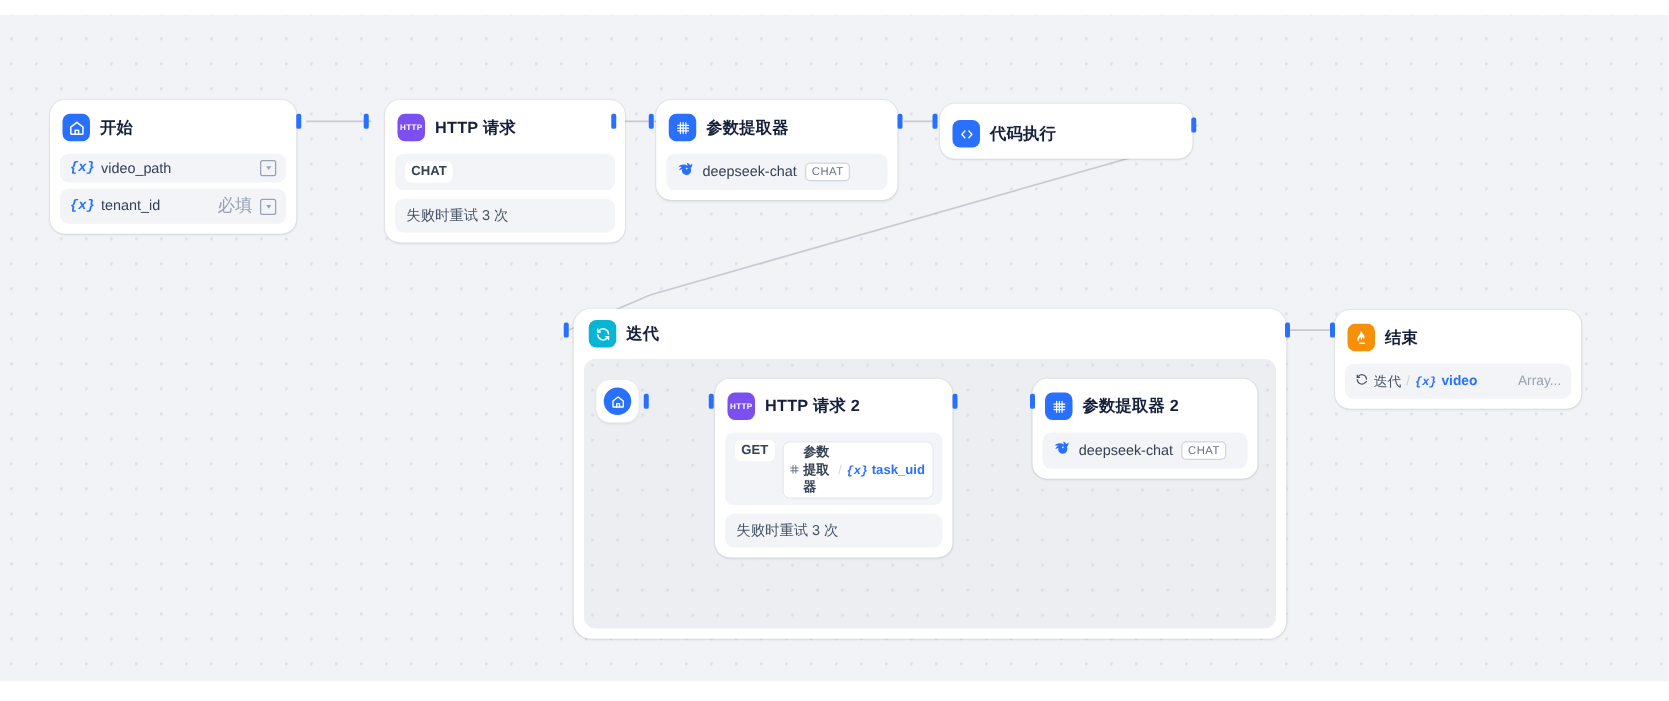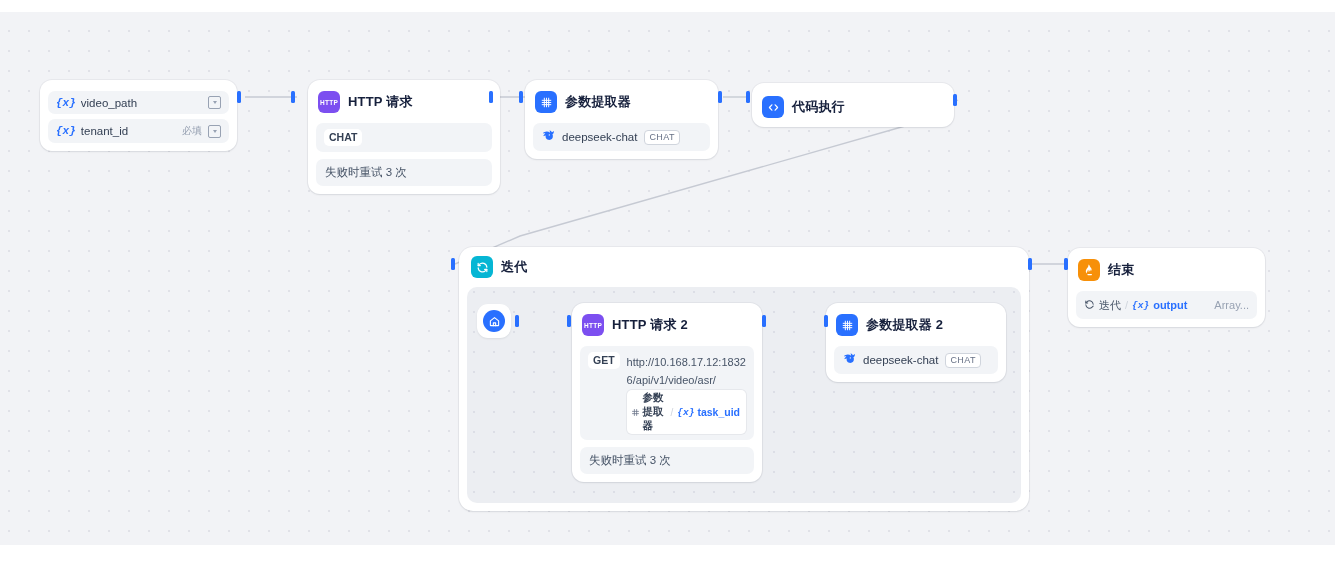--- a/index.html
+++ b/index.html
@@ -122,21 +122,21 @@
   }
   .row-name {
     color: #344054;
     font-size: 11.5px;
     flex: 1;
     white-space: nowrap;
     overflow: hidden;
   }
   .row-req {
     color: #98a2b3;
-    font-size: 10px;
+    font-size: 14px;
     margin-right: 6px;
     font-family: Liberation Mono, monospace;
   }
   .caret-box {
     width: 11px; height: 11px;
     border: 1px solid #98a2b3;
     border-radius: 2px;
     display: flex; align-items: center; justify-content: center;
     flex: none;
   }
@@ -328,20 +328,29 @@
   <div class="port" style="left:953px;  top:94px;"></div>
   <div class="port" style="left:451px;  top:258px;"></div>
   <div class="port" style="left:1028px; top:258px;"></div>
   <div class="port" style="left:1064px; top:258px;"></div>
   <div class="port" style="left:515px;  top:315px;"></div>
   <div class="port" style="left:567px;  top:315px;"></div>
   <div class="port" style="left:762px;  top:315px;"></div>
   <div class="port" style="left:824px;  top:315px;"></div>
 
   <div class="node" id="start-node" style="left:40px; top:80px; width:197px;">
+    <div class="node-head">
+      <div class="nicon blue">
+        <svg width="13" height="13" viewBox="0 0 24 24" fill="none" stroke="#ffffff" stroke-width="2.2" stroke-linecap="round" stroke-linejoin="round">
+          <path d="M3 10.5 L12 3.5 L21 10.5 V20 a1 1 0 0 1-1 1H4a1 1 0 0 1-1-1z"></path>
+          <path d="M9.5 21 v-6 h5 v6"></path>
+        </svg>
+      </div>
+      <span class="node-title">开始</span>
+    </div>
     <div class="node-body">
       <div class="row">
         <span class="var-tag">{x}</span>
         <span class="row-name">video_path</span>
         <span class="row-req"></span>
         <span class="caret-box"></span>
       </div>
       <div class="row">
         <span class="var-tag">{x}</span>
         <span class="row-name">tenant_id</span>
@@ -428,21 +437,20 @@
     <div class="node-head">
       <div class="nicon purple">
         <span class="nicon-http-text">HTTP</span>
       </div>
       <span class="node-title">HTTP 请求 2</span>
     </div>
     <div class="node-body">
       <div class="url-row">
         <span class="method">GET</span>
         <span>
-          <span class="url">http://10.168.17.12:18326/api/v1/video/asr/</span>
           <span class="chip">
             <span>
               <svg width="9" height="9" viewBox="0 0 24 24" fill="none" stroke="#667085" stroke-width="2" stroke-linecap="round">
                 <path d="M4 9h16M4 15h16M9 4v16M15 4v16"></path>
               </svg>
             </span>
             <span class="chip-label">参数提取器</span>
             <span class="chip-sep">/</span>
             <span class="chip-varmark">{x}</span>
             <span class="chip-var">task_uid</span>
@@ -490,21 +498,21 @@
         <span>
           <svg width="11" height="11" viewBox="0 0 24 24" fill="none" stroke="#475467" stroke-width="2.2" stroke-linecap="round" stroke-linejoin="round">
             <path d="M20 11.5 a8 8 0 0 0-13.7-5.2 L4 8.5"></path>
             <path d="M4 12.5 a8 8 0 0 0 13.7 5.2 L20 15.5"></path>
             <path d="M4 4.5 v4 h4"></path>
           </svg>
         </span>
         <span class="out-src">迭代</span>
         <span class="out-sep">/</span>
         <span class="chip-varmark">{x}</span>
-        <span class="out-name">output</span>
+        <span class="out-name">video</span>
         <span class="out-type">Array...</span>
       </div>
     </div>
   </div>
 
   <div class="band band-top"></div>
   <div class="band band-bottom"></div>
 </div>
 
 </body></html>

